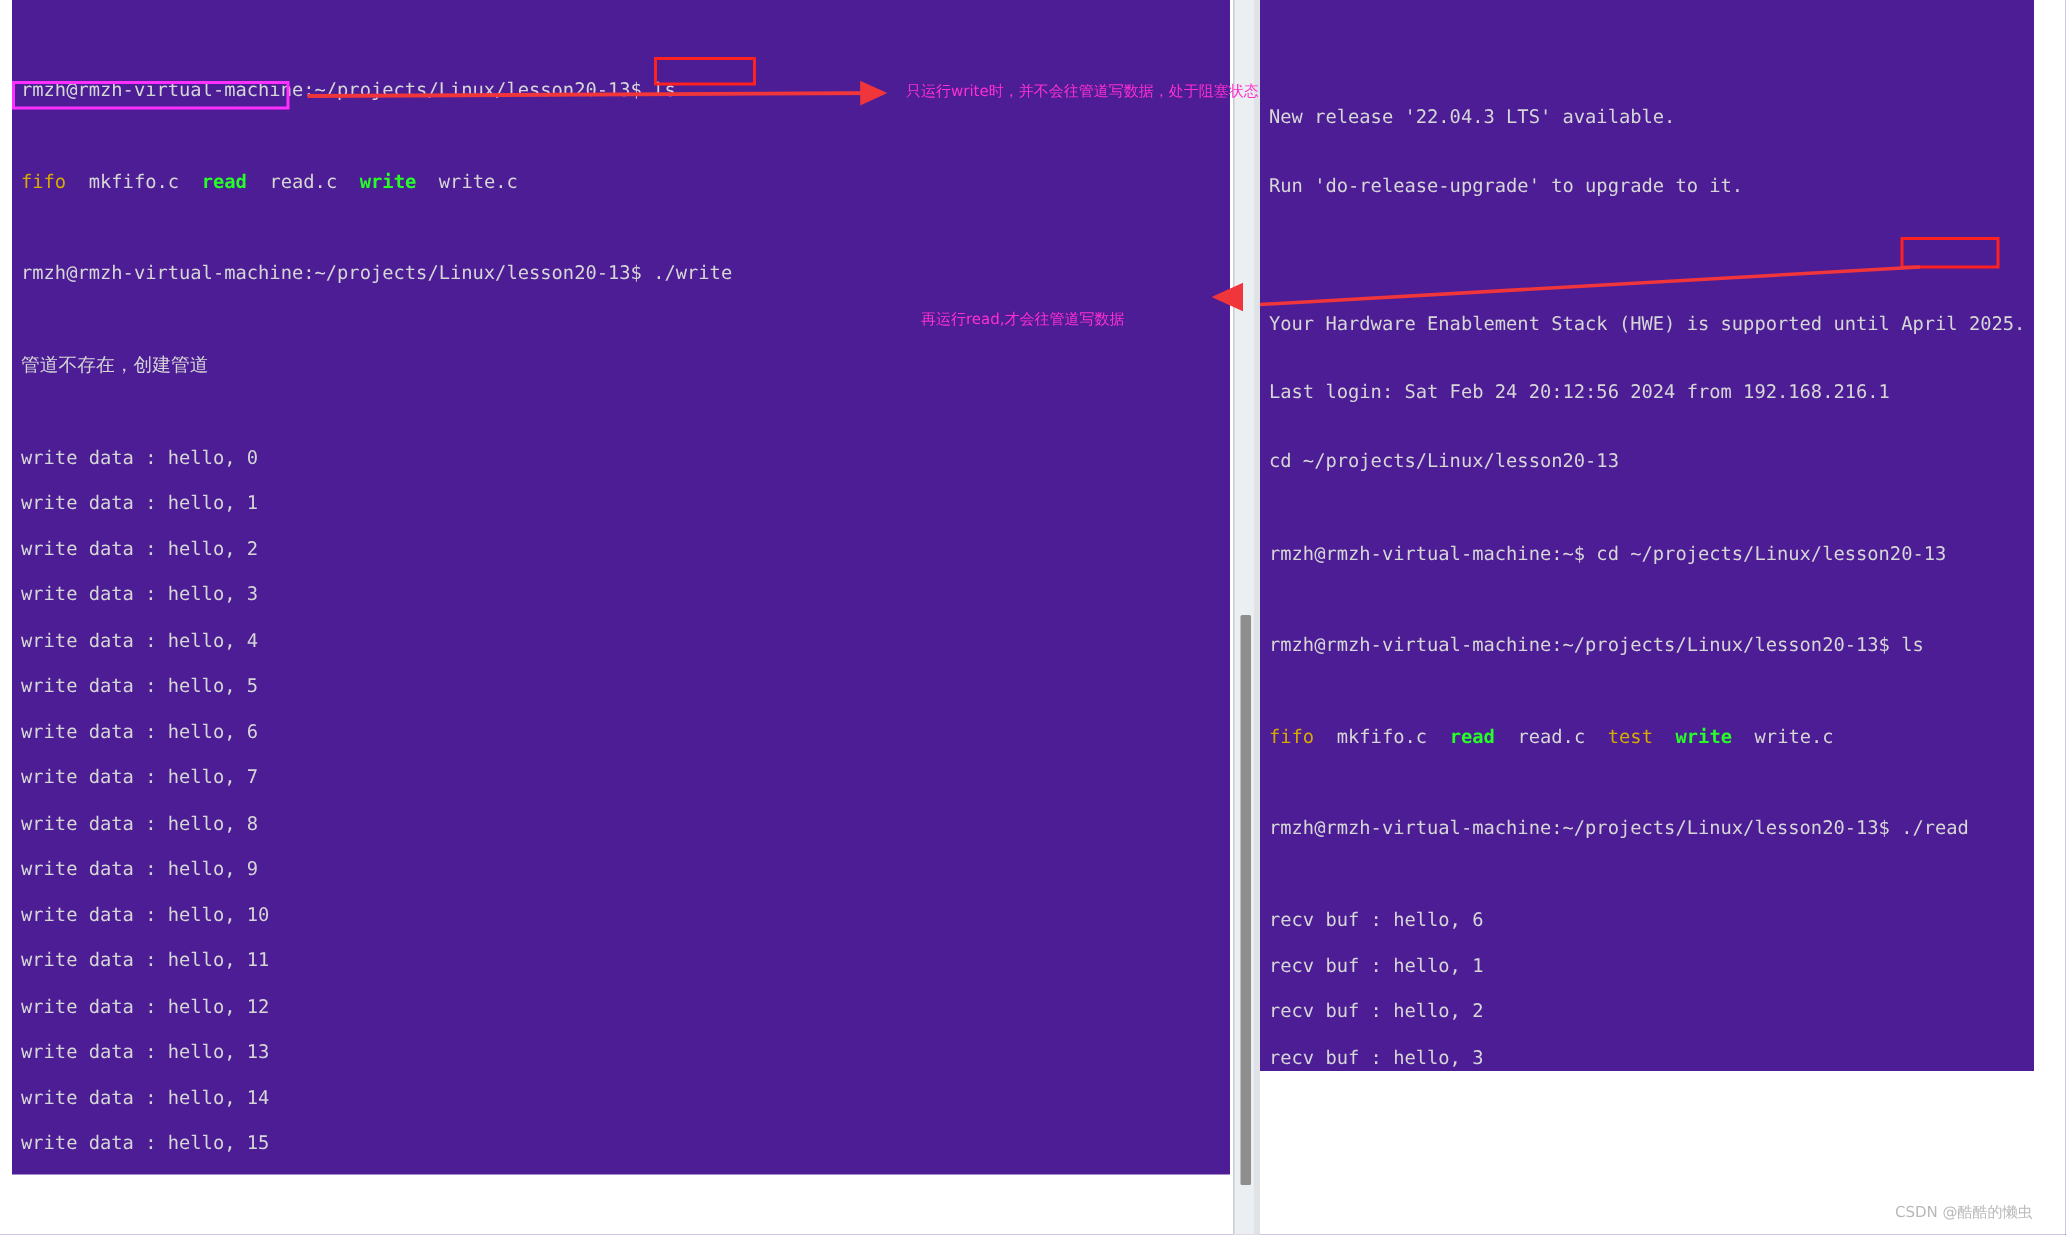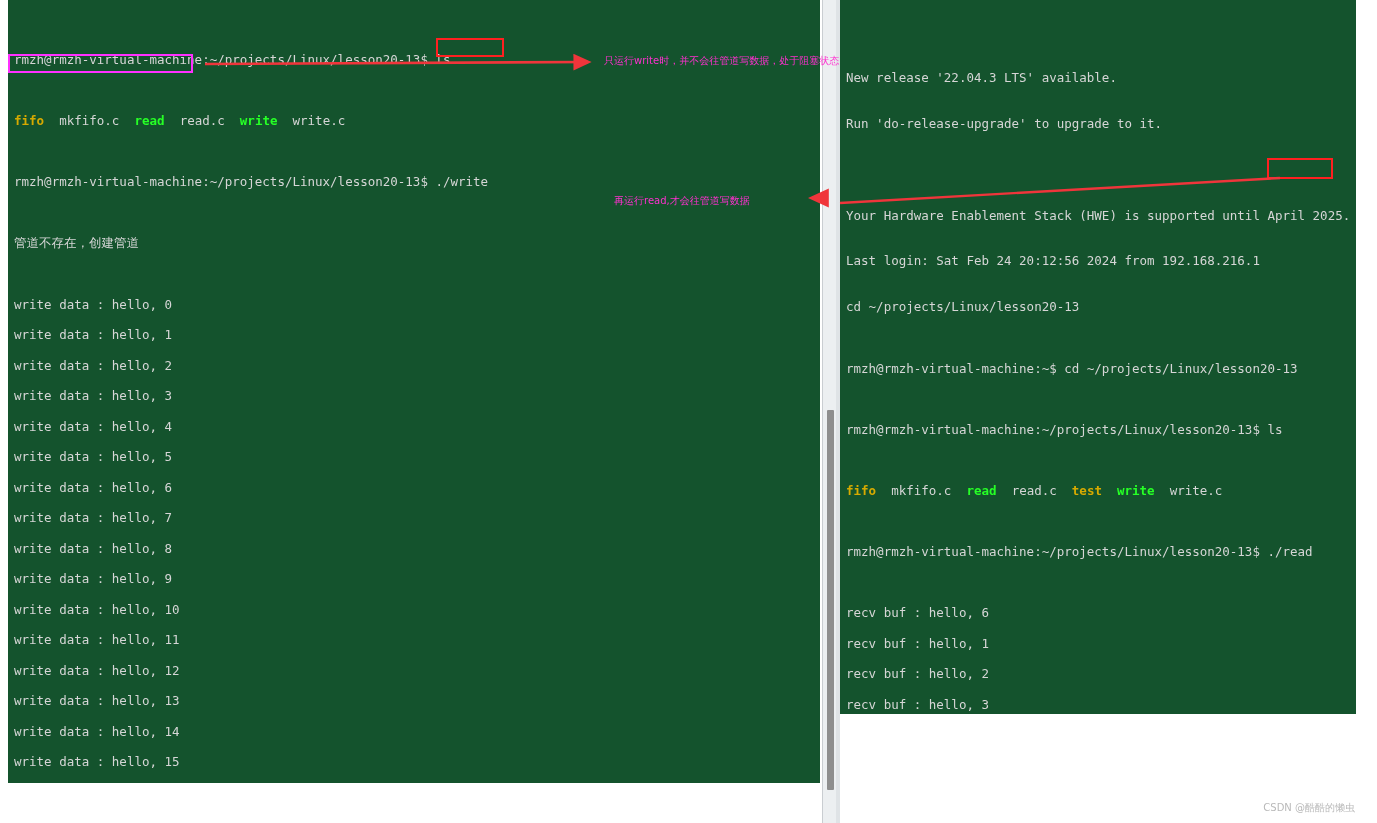--- a/index.html
+++ b/index.html
@@ -11,21 +11,21 @@
     width: 1377px;
     height: 823px;
     position: relative;
     overflow: hidden;
     font-family: "DejaVu Sans Mono", monospace;
   }
 
   
   .term {
     position: absolute;
-    background: #14532d;
+    background: #4c1d95;
     color: #d6d6d6;
     font-family: "DejaVu Sans Mono", monospace;
     font-size: 12.5px;
     line-height: 15.3px;
     overflow: hidden;
     white-space: pre;
   }
 
   #left-term {
     left: 8px;
@@ -44,21 +44,21 @@
     padding: 24px 0 0 6px;
     box-sizing: border-box;
   }
 
   .ln { display: block; height: 15.3px; }
   .ln.sp { height: 15.3px; }
 
   
   .dln { display: block; height: 30.5px; line-height: 15.3px; }
   .c-greenb { color: #26ff26; font-weight: bold; }
-  .c-yellow { color: #d7aa00; font-weight: bold; }
+  .c-yellow { color: #d7aa00; font-weight: normal; }
   .c-white  { color: #d6d6d6; }
 
   
   .prompt { color: #d6d6d6; }
 
   
   #scroll-track {
     position: absolute;
     left: 822px;
     top: 0px;
@@ -106,21 +106,21 @@
   }
 
   .anno-text {
     position: absolute;
     font-family: "DejaVu Sans", sans-serif;
     font-size: 10px;
     color: #ff30d0;
     white-space: nowrap;
   }
   #anno-1 { left: 604px; top: 54px; }
-  #anno-2 { left: 614px; top: 194px; }
+  #anno-2 { left: 614px; top: 206px; }
 
   
   #arrow-layer {
     position: absolute;
     left: 0; top: 0;
     width: 1377px; height: 823px;
     pointer-events: none;
   }
 
   

